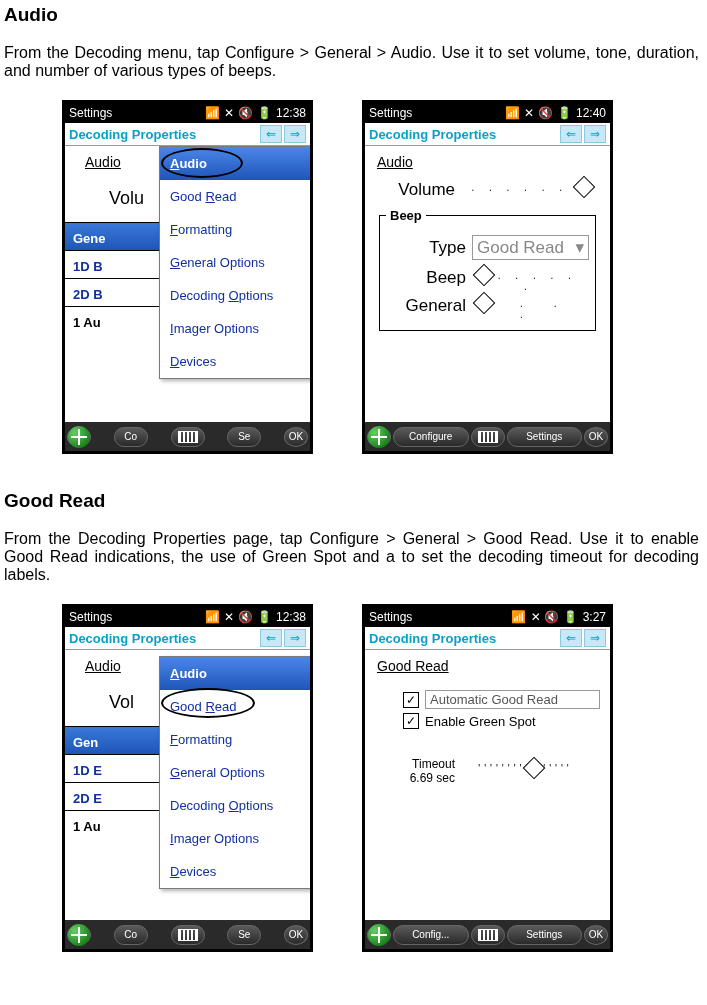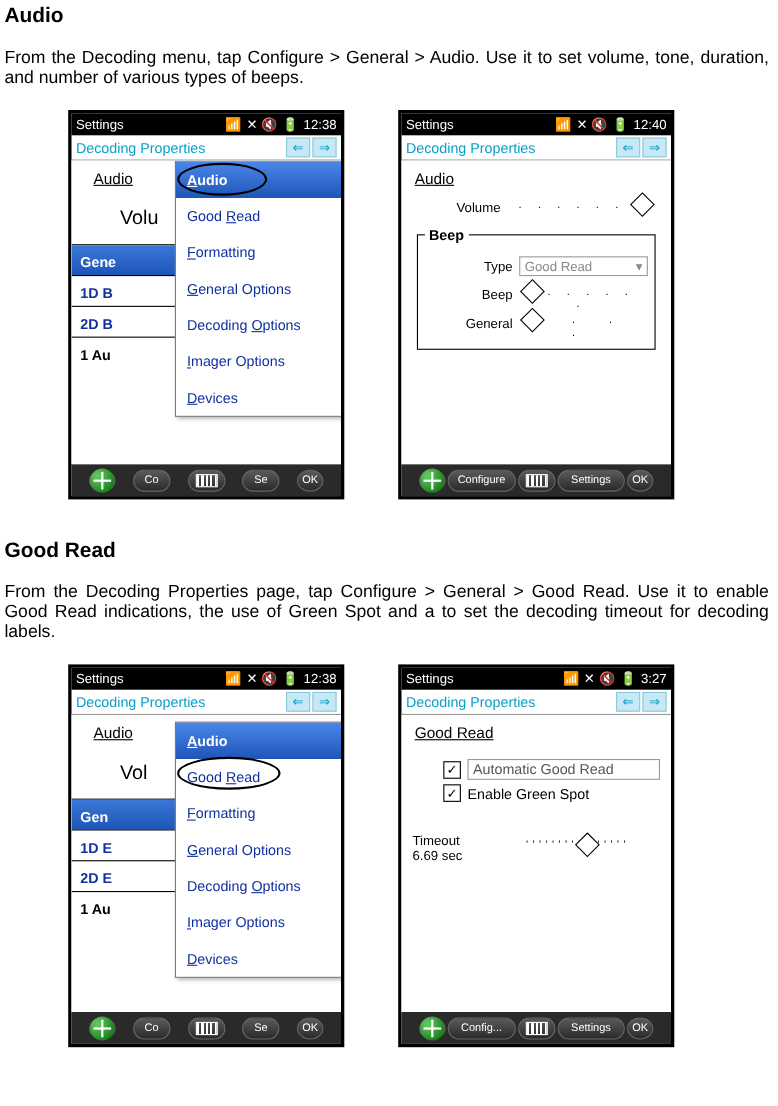--- a/index.html
+++ b/index.html
@@ -51,21 +51,21 @@
   .header {
     display: flex;
     align-items: center;
     justify-content: space-between;
     padding: 2px 4px;
     border-bottom: 1px solid #999;
     font-size: 13px;
   }
   .header .title {
     color: #0aa0c8;
-    font-weight: normal;
+    font-weight: bold;
   }
   .header .arrows {
     display: flex;
     gap: 2px;
   }
   .arrow-btn {
     background: #c9e8f5;
     color: #0aa0c8;
     width: 20px;
     height: 16px;
@@ -154,21 +154,21 @@
 
   .audio-panel {
     font-size: 13px;
     padding: 6px 10px 0 10px;
   }
   .audio-panel .title2 { text-decoration: underline; margin: 2px 0 10px 2px; font-size:14px; }
   .field-row {
     display: flex;
     align-items: center;
     margin: 8px 0;
-    font-size: 12px;
+    font-size: 17px;
   }
   .field-row .lbl { width: 80px; text-align: right; padding-right: 6px; }
   .slider {
     flex: 1;
     height: 18px;
     position: relative;
     margin-right:4px;
   }
   .slider::before {
     content: ". . . . . . .";
@@ -234,28 +234,28 @@
     border:1px solid #999;
     padding: 1px 4px;
     flex:1;
     color:#555;
   }
   .timeout-row {
     display:flex;
     align-items:center;
     margin-top: 28px;
   }
-  .timeout-row .lblcol { width: 80px; text-align:left; font-size:12px; }
+  .timeout-row .lblcol { width: 80px; text-align:right; font-size:12px; }
   .softbar {
     background: #2a2a2a;
     height: 29px;
     display:flex;
     align-items:center;
     justify-content: space-between;
-    padding: 0 16px;
+    padding: 0 2px;
     gap:2px;
   }
   .sb-btn {
     background: linear-gradient(#5a5a5a,#2a2a2a);
     color:#fff;
     font-size:10px;
     border-radius: 10px;
     padding: 2px 6px;
     border:1px solid #666;
     min-width: 34px;

